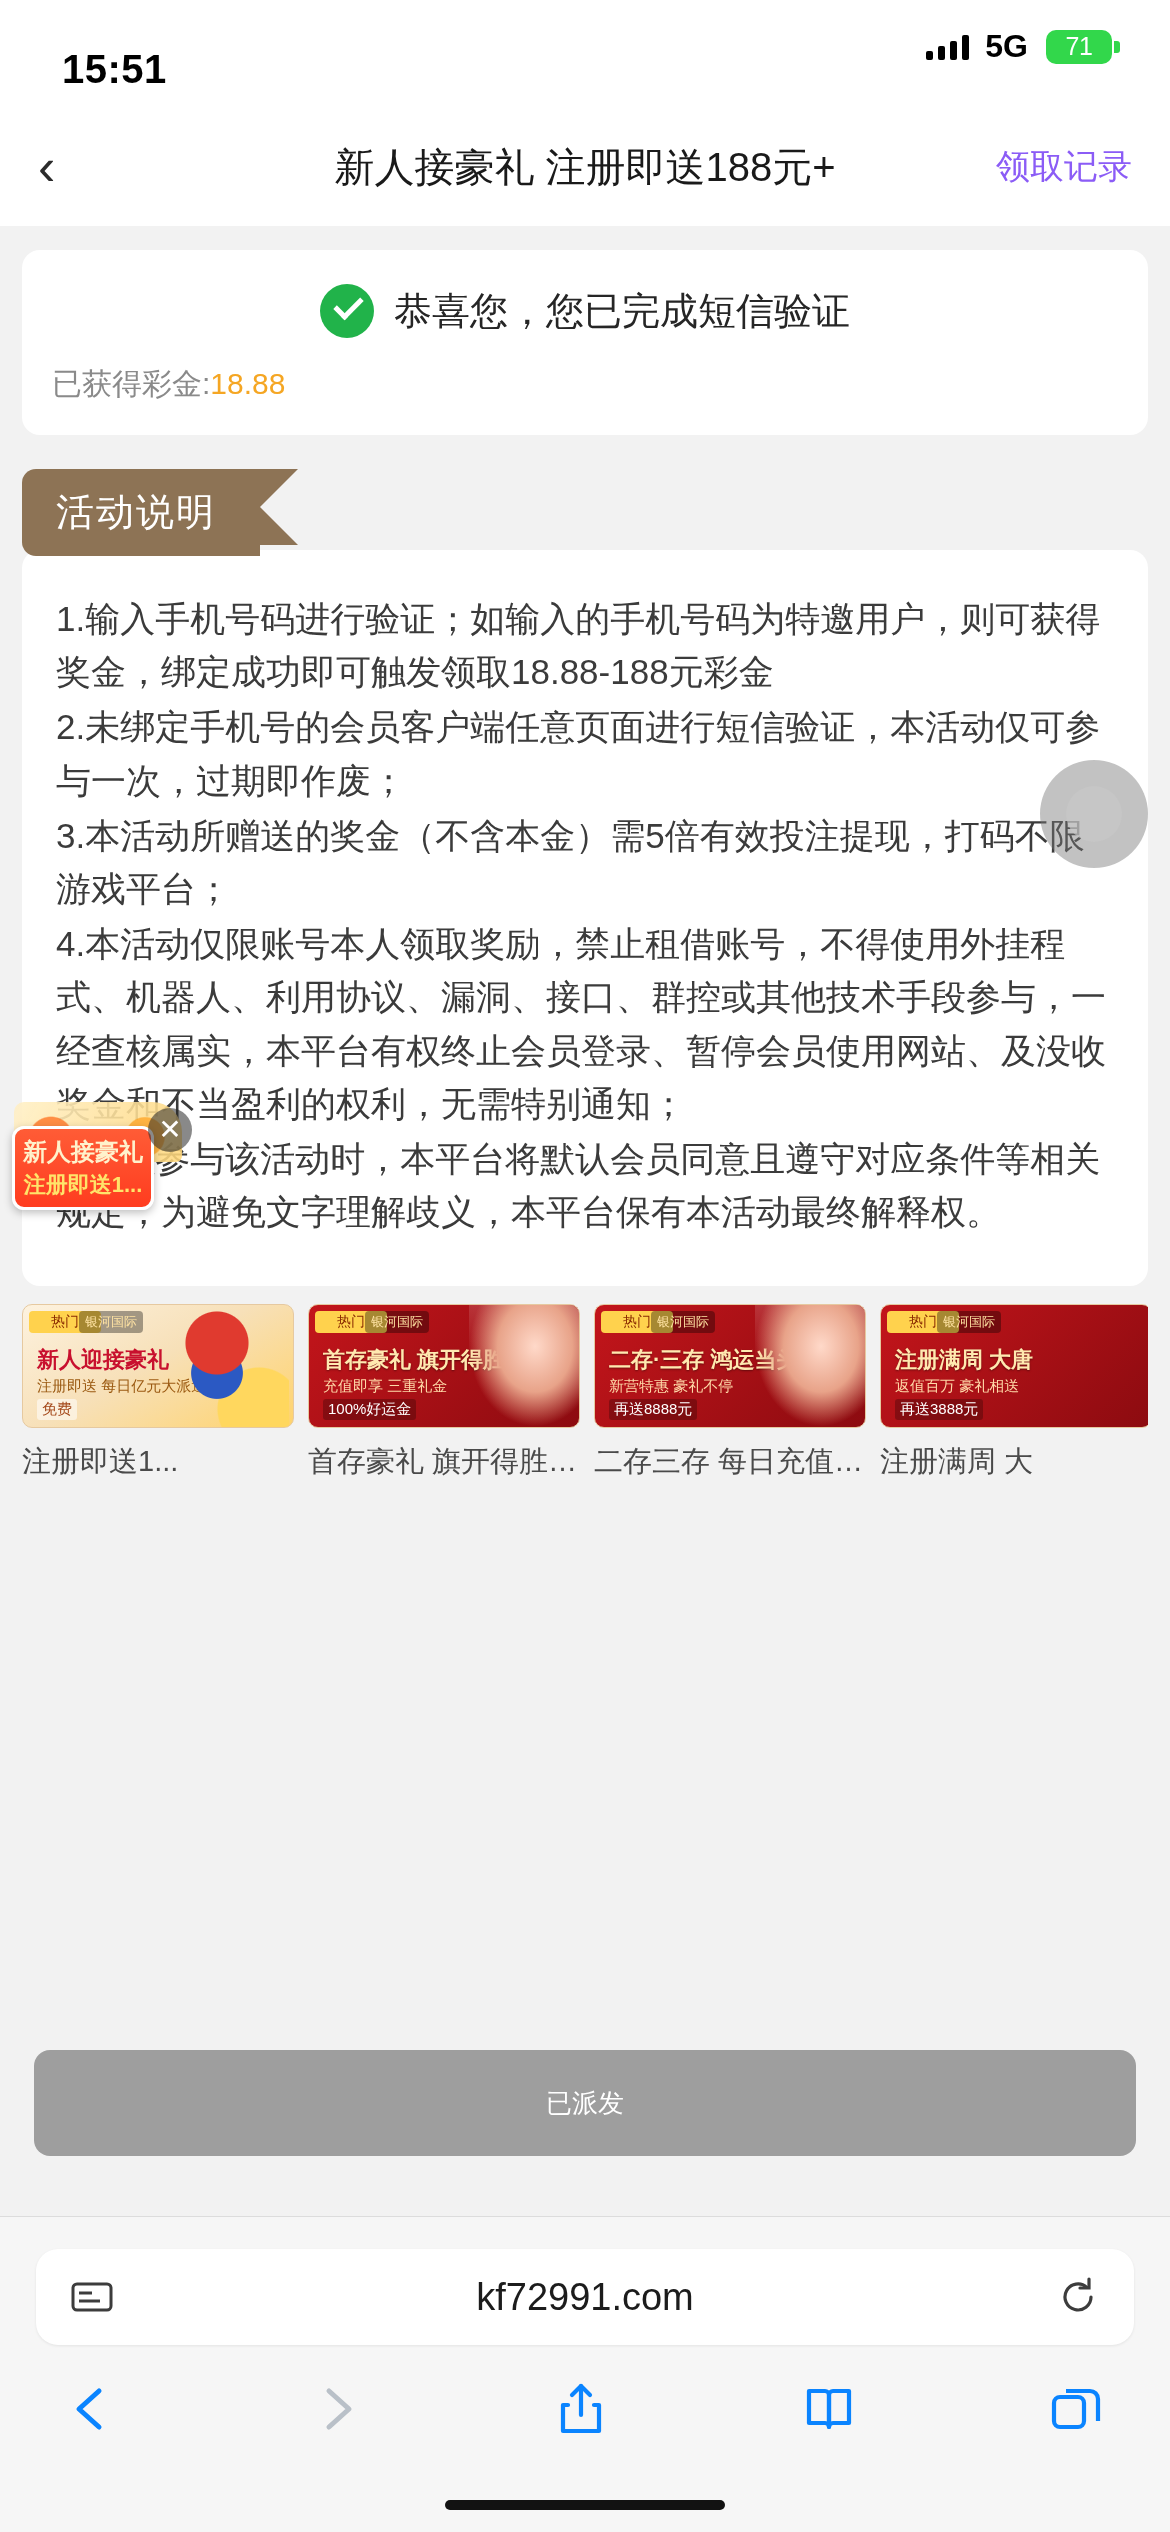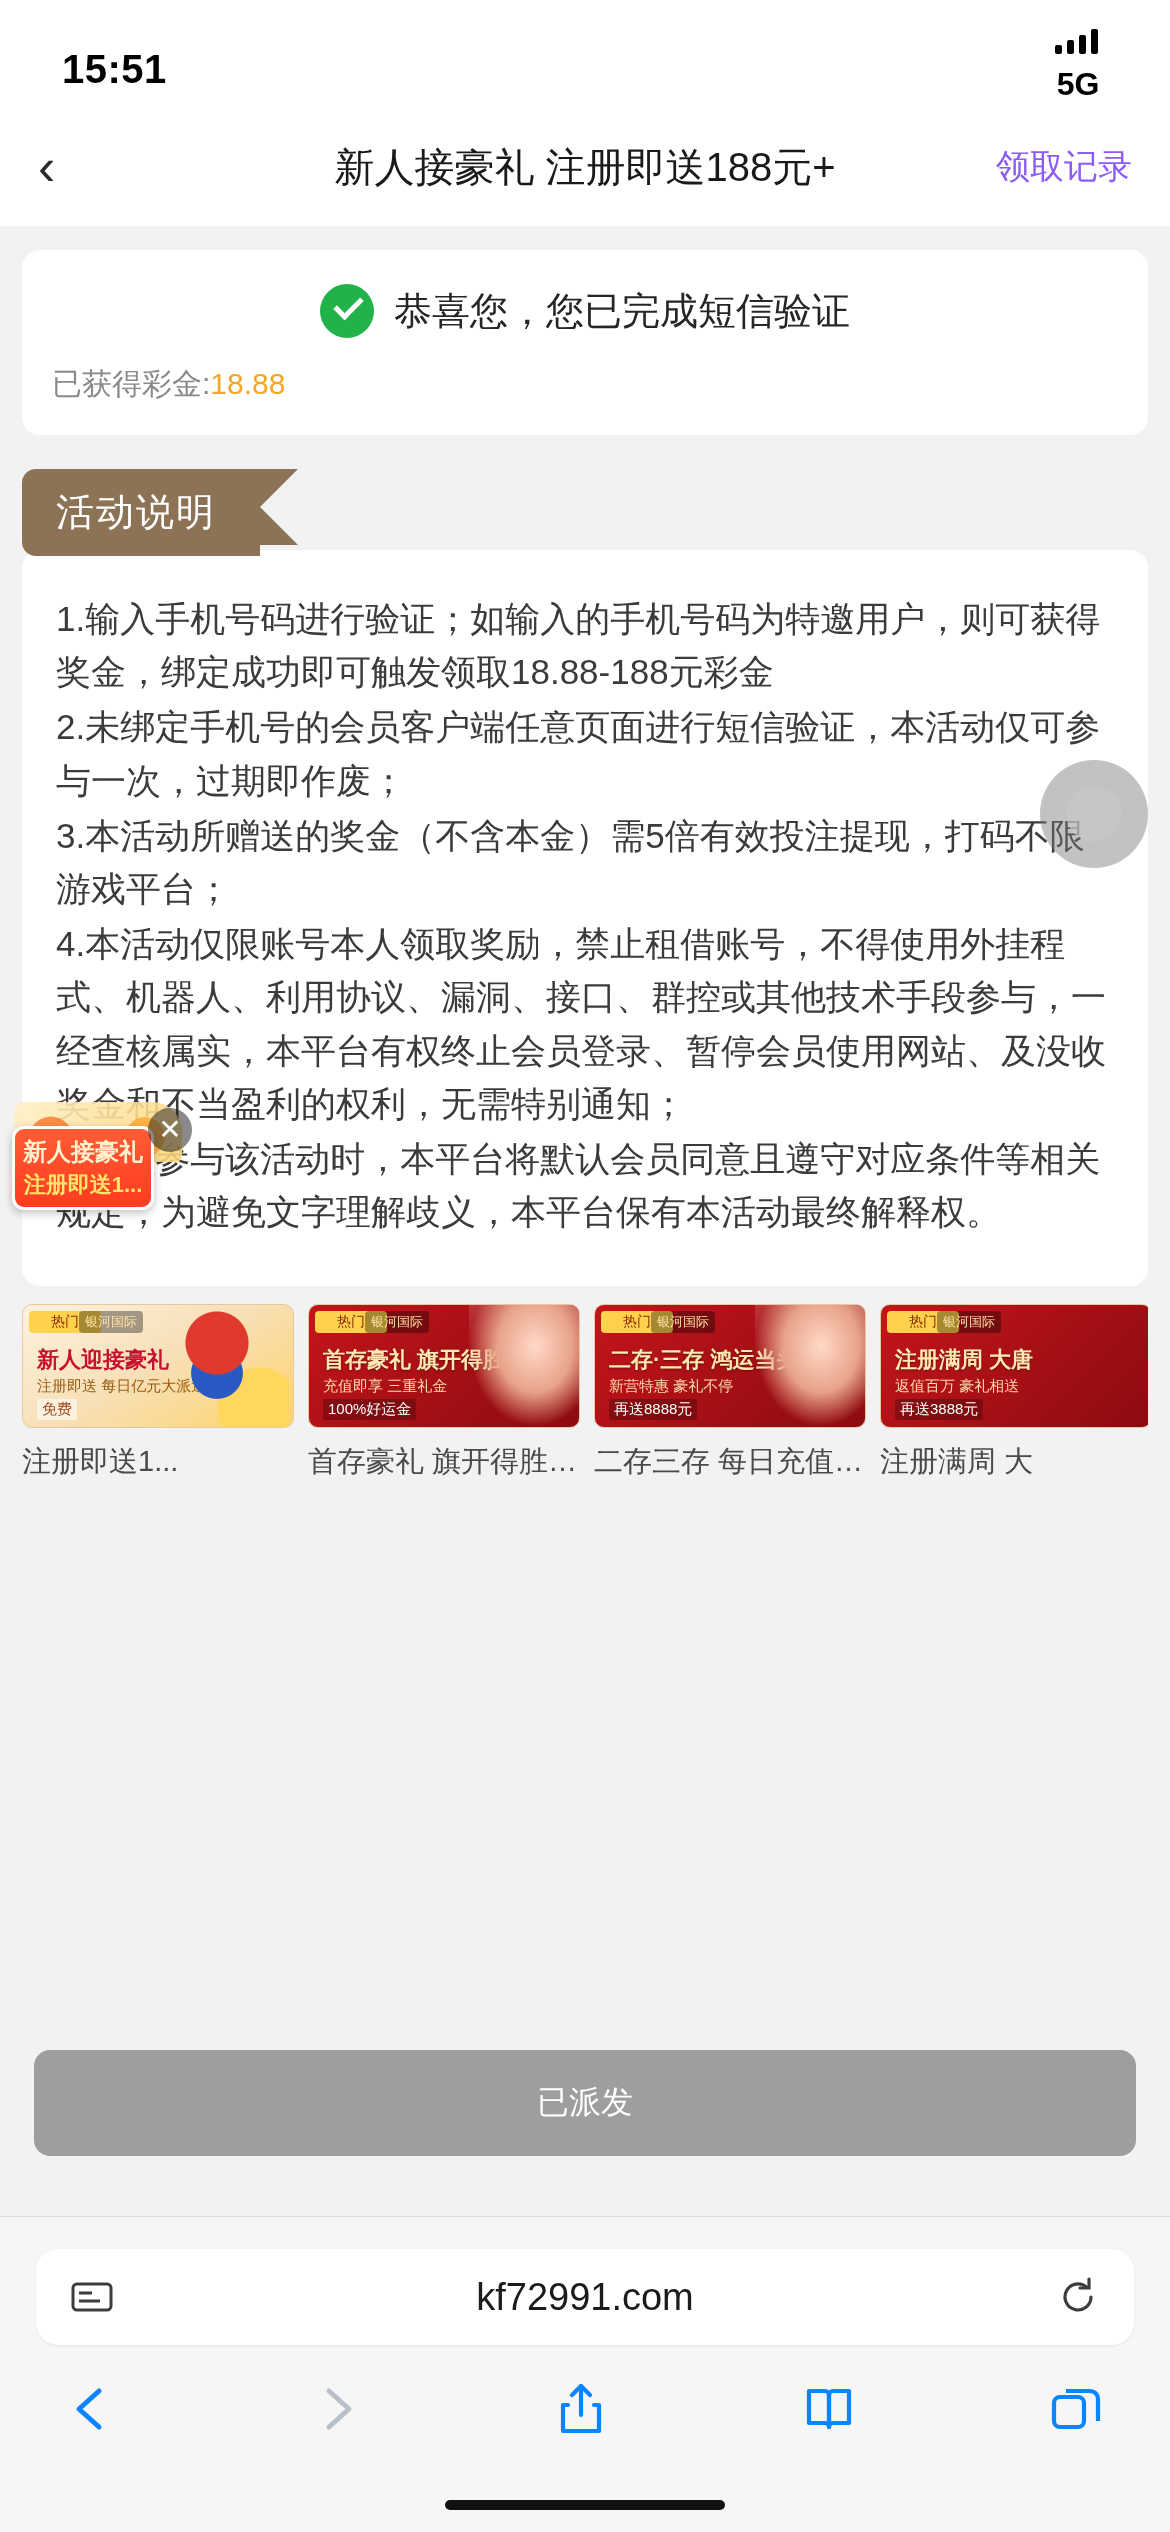--- a/index.html
+++ b/index.html
@@ -19,21 +19,21 @@
     display: flex; align-items: center;
     padding: 30px 60px 0 62px;
     position: relative;
   }
   .sb-time {
     font-size: 40px; font-weight: bold; color: #000;
     letter-spacing: 0.5px;
   }
   .sb-right {
     position: absolute; right: 58px; top: 28px;
-    display: flex; align-items: center; gap: 12px; flex-direction: column;
+    display: flex; align-items: center; gap: 12px;
   }
   .sig-bars { display: flex; align-items: flex-end; gap: 5px; height: 26px; }
   .sig-bars i { display: block; width: 7px; background: #000; border-radius: 2px; }
   .sig-bars i:nth-child(1){height:9px}
   .sig-bars i:nth-child(2){height:14px}
   .sig-bars i:nth-child(3){height:19px}
   .sig-bars i:nth-child(4){height:25px}
   .sb-net { font-size: 32px; font-weight: bold; color: #000; margin-left: 4px;}
   .battery {
     width: 66px; height: 34px; border-radius: 10px;
@@ -238,21 +238,21 @@
 
   
   .cta-wrap {
     position: absolute; left: 0; right: 0; bottom: 346px;
     background: #f2f2f2; padding: 26px 34px 30px 34px;
   }
   .cta {
     height: 106px; border-radius: 16px;
     background: #9e9e9e; color: #fff;
     display: flex; align-items: center; justify-content: center;
-    font-size: 32px;
+    font-size: 26px;
     text-align: center;
   }
 
   
   .safari {
     position: absolute; left: 0; right: 0; bottom: 0;
     height: 316px; background: #f6f6f6;
     border-top: 1px solid #dcdcdc;
   }
   .url-row {

